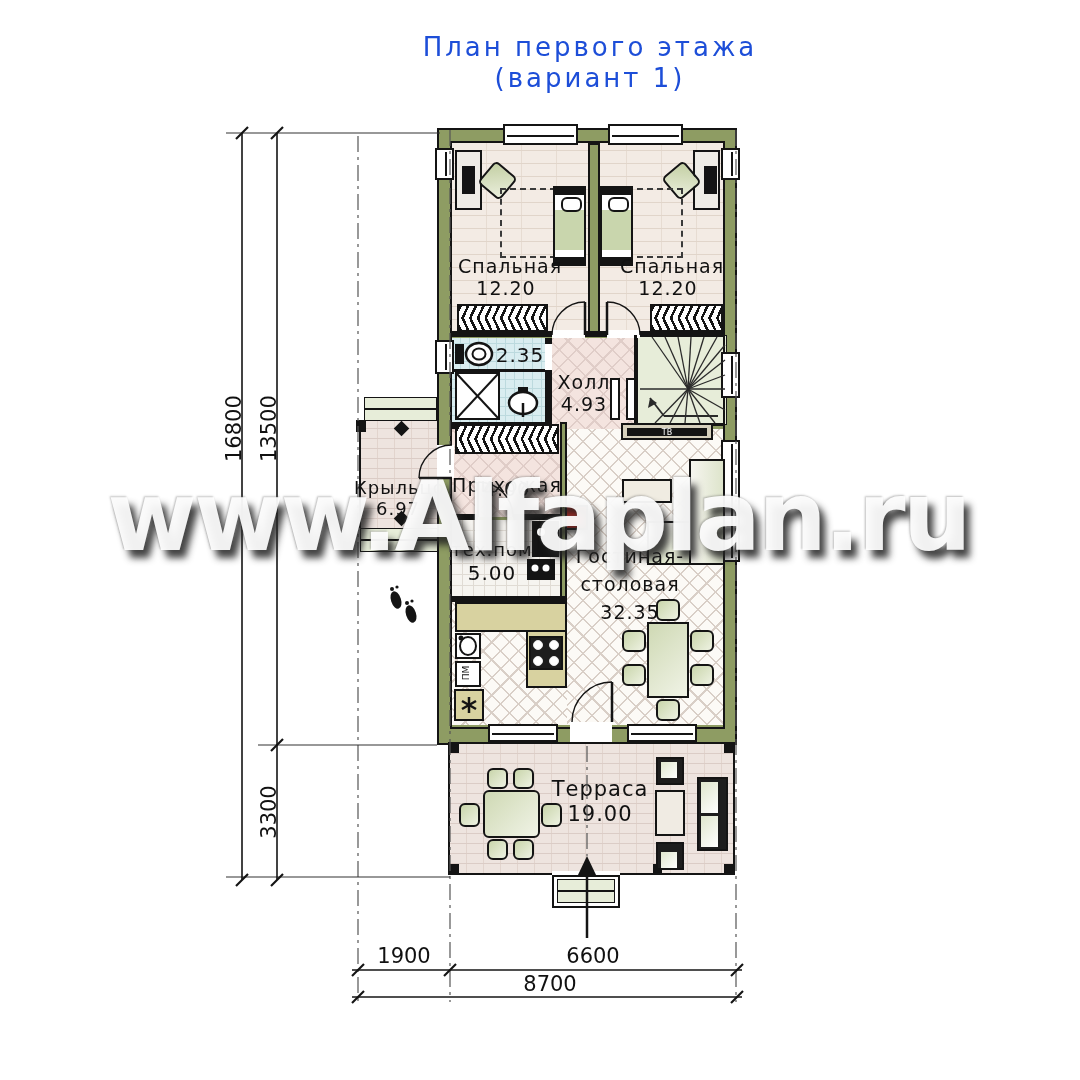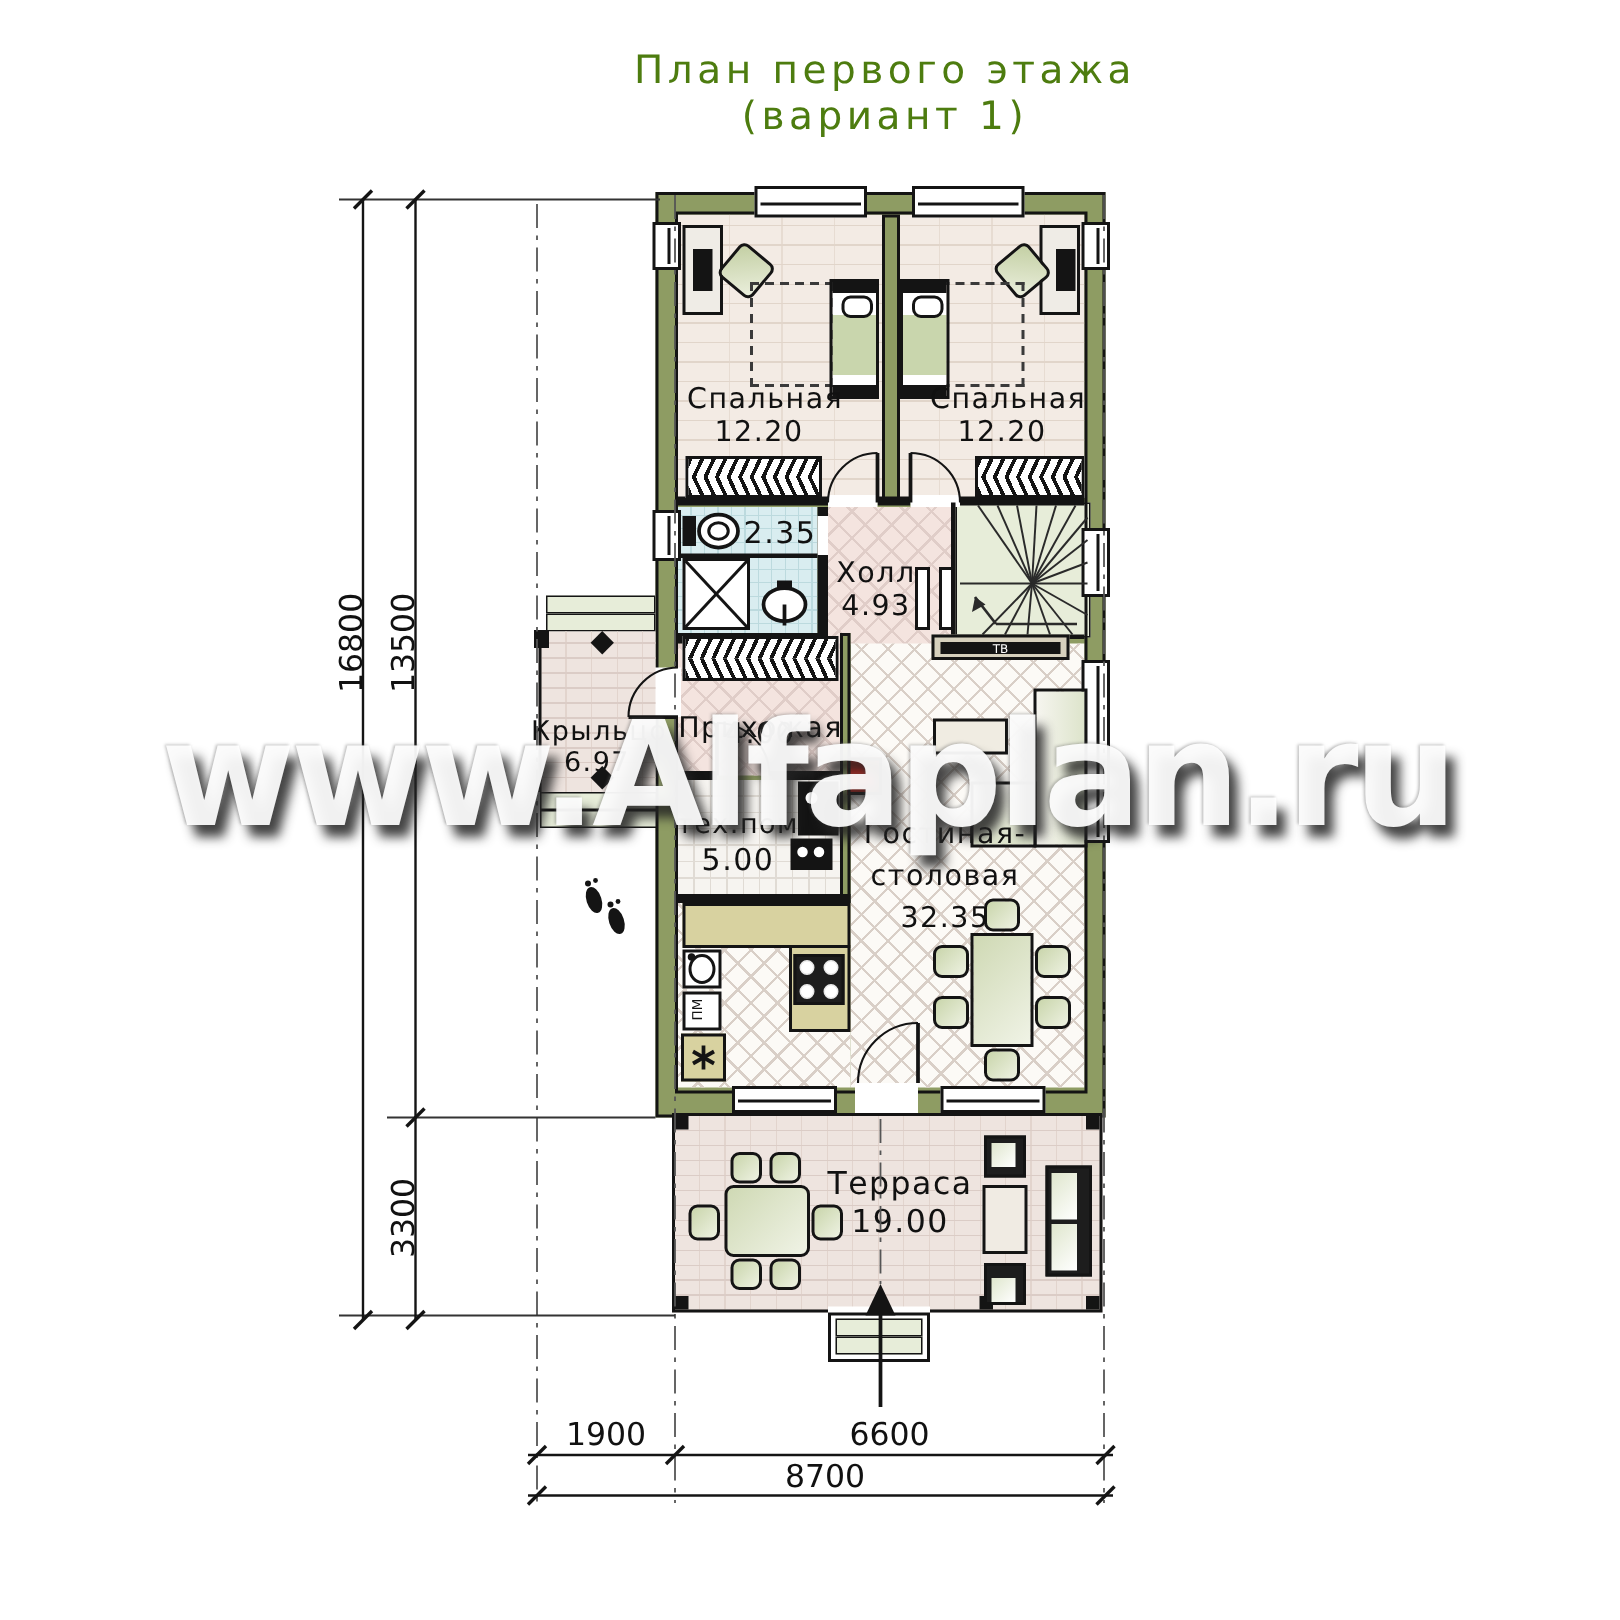--- a/index.html
+++ b/index.html
@@ -44,21 +44,21 @@
   .chair{position:absolute;width:24px;height:22px;border:2px solid #141414;border-radius:6px;
          background:linear-gradient(135deg,#c9d5ab,#eef2e2);box-sizing:border-box;}
   .dashzone{position:absolute;border:2px dashed #3a3a3a;box-sizing:border-box;}
   .sofa{position:absolute;border:2px solid #141414;box-sizing:border-box;
         background:linear-gradient(90deg,#f6f5ef,#dde4cb);}
   .greenfurn{background:linear-gradient(135deg,#cfd9b4,#f0f3e6);border:2.5px solid #141414;box-sizing:border-box;}
   #watermark{position:absolute;left:48px;top:460px;width:980px;text-align:center;
     font-size:97px;font-weight:700;letter-spacing:-3px;color:rgba(255,255,255,0.93);
     text-shadow:6px 8px 7px rgba(35,35,35,0.85),-1px -1px 2px rgba(100,100,100,0.4);z-index:60;}
   #title{position:absolute;left:400px;top:32px;width:380px;text-align:center;
-    font-size:26px;letter-spacing:3px;color:#4d7c0f;z-index:5;line-height:1.2;}
+    font-size:26px;letter-spacing:3px;color:#1d4ed8;z-index:5;line-height:1.2;}
   svg.overlay{position:absolute;left:0;top:0;z-index:40;pointer-events:none;}
   .tinytxt{position:absolute;font-size:8px;color:#fff;text-align:center;z-index:45;}
   .pmtxt{position:absolute;font-size:9px;color:#111;transform:rotate(-90deg);z-index:45;}
 </style>
 </head>
 <body>
 
 <div id="canvas">
 
   <div id="title">

